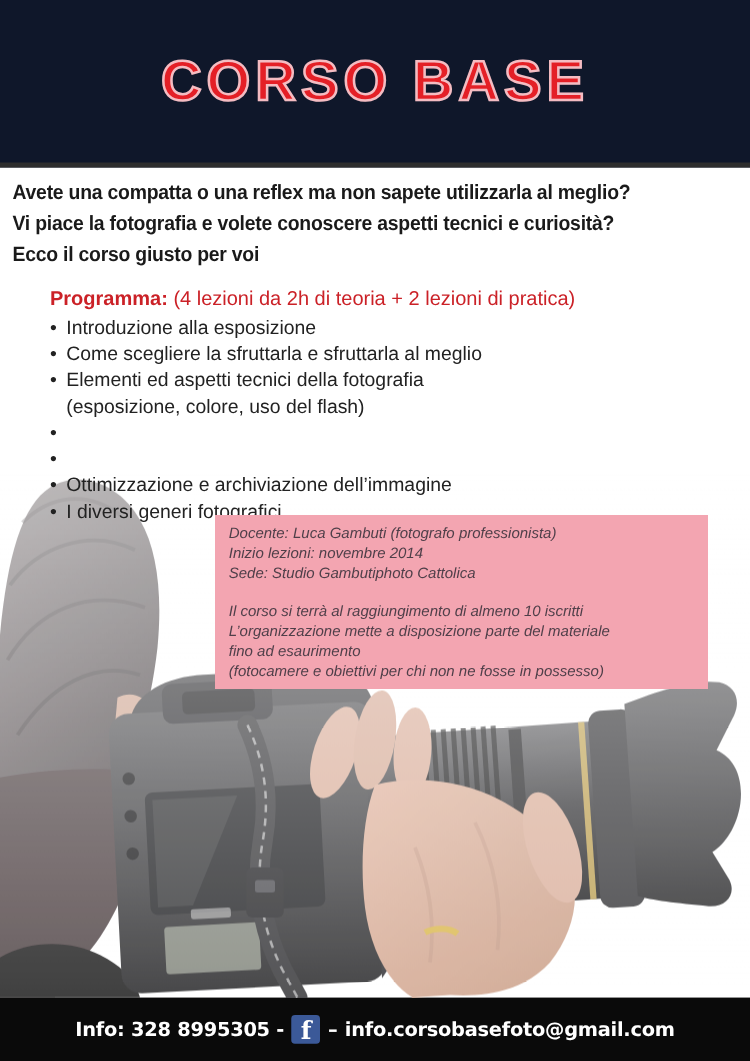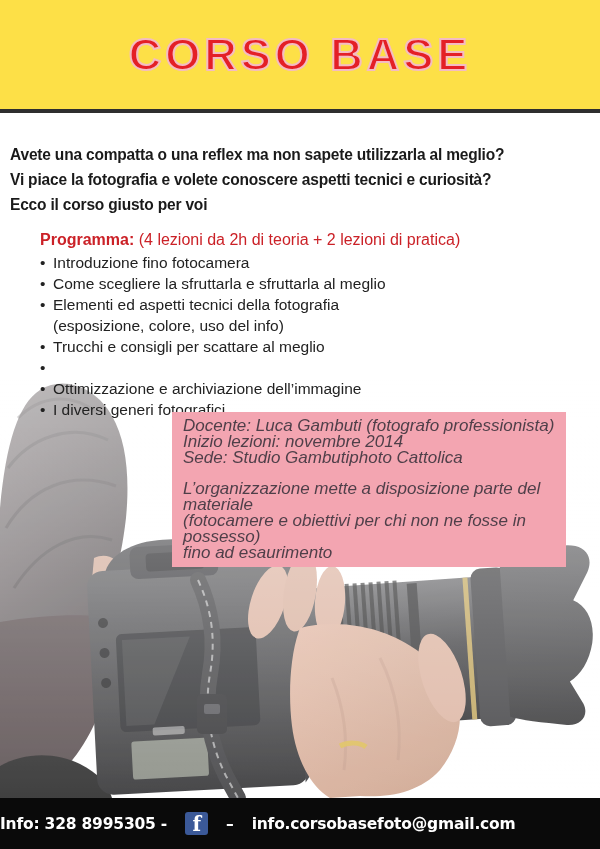--- a/index.html
+++ b/index.html
@@ -6,21 +6,21 @@
     --title-red:#e41f26; --title-outline:#f4bcc2; --program-red:#cb2127;
     --info-box-bg:#f3a5b1; --info-box-text:#4f3f49; --footer-bg:#0a0a0a;
     --facebook-blue:#3b5998; --body-text:#1a1a1a;
   }
   *{margin:0;padding:0;box-sizing:border-box;}
   html,body{width:600px;height:849px;overflow:hidden;background:#fff;
     font-family:"Liberation Sans",sans-serif;}
   .poster{position:relative;width:600px;height:849px;background:#fff;overflow:hidden;}
 
   
-  .hdr{position:absolute;left:0;top:0;width:600px;height:113px;background:#fde047;
+  .hdr{position:absolute;left:0;top:0;width:600px;height:134px;background:#0f172a;
     display:flex;flex-direction:column;align-items:center;justify-content:center;
     gap:2px;border-bottom:4px solid #2e2e2e;}
   .hdr .title{font-size:45px;font-weight:bold;letter-spacing:4px;line-height:48px;
     color:var(--title-red);-webkit-text-stroke:2px var(--title-outline);
     text-shadow:0 0 1px var(--title-outline);white-space:nowrap;}
 
   
   .intro{position:absolute;left:10px;top:142px;width:640px;
     font-weight:bold;font-size:16.5px;line-height:25px;color:var(--body-text);
     transform:scaleX(.94);transform-origin:left top;letter-spacing:-.2px;}
@@ -32,26 +32,26 @@
   .bullets{margin-top:1px;font-size:15.5px;line-height:21px;color:#222;}
   .bullets .row{display:flex;}
   .bullets .dot{min-width:13px;display:inline-block;}
 
   
   .photo{position:absolute;left:0;top:378px;width:600px;height:420px;z-index:1;}
 
   
   .infobox{position:absolute;left:172px;top:412px;width:394px;z-index:3;
     background:var(--info-box-bg);padding:6px 8px 6px 11px;
-    font-style:italic;font-size:17px;line-height:16px;color:var(--info-box-text);}
+    font-style:italic;font-size:12px;line-height:16px;color:var(--info-box-text);}
   .infobox .para2{margin-top:15px;}
 
   
   .footer{position:absolute;left:0;bottom:0;width:600px;height:51px;background:var(--footer-bg);
-    display:flex;align-items:center;gap:18px;
+    display:flex;align-items:center;justify-content:center;gap:6px;
     color:#fff;font-weight:bold;font-size:15.5px;letter-spacing:-.2px;white-space:nowrap;
     font-family:"DejaVu Sans","Liberation Sans",sans-serif;margin-top:29px;}
   .fb{width:23px;height:23px;background:var(--facebook-blue);border-radius:3px;
     display:flex;align-items:flex-end;justify-content:center;overflow:hidden;}
   .fb span{color:#fff;font-size:20px;line-height:21px;font-weight:bold;
     font-family:"DejaVu Serif",serif;}
 </style>
 </head>
 <body>
 
@@ -177,41 +177,40 @@
 
   <section class="program">
     <div class="program-head">
       <span class="lbl">Programma:</span>
       <span>(4 lezioni da 2h di teoria + 2 lezioni di pratica)</span>
     </div>
     <div class="bullets">
 
         <div class="row">
           <span class="dot">•</span>
-          <span>Introduzione fino fotocamera</span>
+          <span>Introduzione alla esposizione</span>
         </div>
 
         <div class="row">
           <span class="dot">•</span>
           <span>Come scegliere la sfruttarla e sfruttarla al meglio</span>
         </div>
 
         <div class="row">
           <span class="dot">•</span>
           <span>Elementi ed aspetti tecnici della fotografia</span>
         </div>
 
         <div class="row">
           <span class="dot"></span>
-          <span>(esposizione, colore, uso del info)</span>
-        </div>
-
-        <div class="row">
-          <span class="dot">•</span>
-          <span>Trucchi e consigli per scattare al meglio</span>
+          <span>(esposizione, colore, uso del flash)</span>
+        </div>
+
+        <div class="row">
+          <span class="dot">•</span>
         </div>
 
         <div class="row">
           <span class="dot">•</span>
         </div>
 
         <div class="row">
           <span class="dot">•</span>
           <span>Ottimizzazione e archiviazione dell’immagine</span>
         </div>
@@ -225,23 +224,24 @@
 
   <aside class="infobox">
     <div class="para1">
 
     <div>Docente: Luca Gambuti (fotografo professionista)</div>
         <div>Inizio lezioni: novembre 2014</div>
         <div>Sede: Studio Gambutiphoto Cattolica</div>
       </div>
     <div class="para2">
 
+    <div>Il corso si terrà al raggiungimento di almeno 10 iscritti</div>
         <div>L’organizzazione mette a disposizione parte del materiale</div>
+        <div>fino ad esaurimento</div>
         <div>(fotocamere e obiettivi per chi non ne fosse in possesso)</div>
-        <div>fino ad esaurimento</div>
       </div>
   </aside>
 
   <footer class="footer">
     <span>Info: 328 8995305 -</span>
     <span class="fb">
       <span>f</span>
     </span>
     <span>–</span>
     <span>info.corsobasefoto@gmail.com</span>

